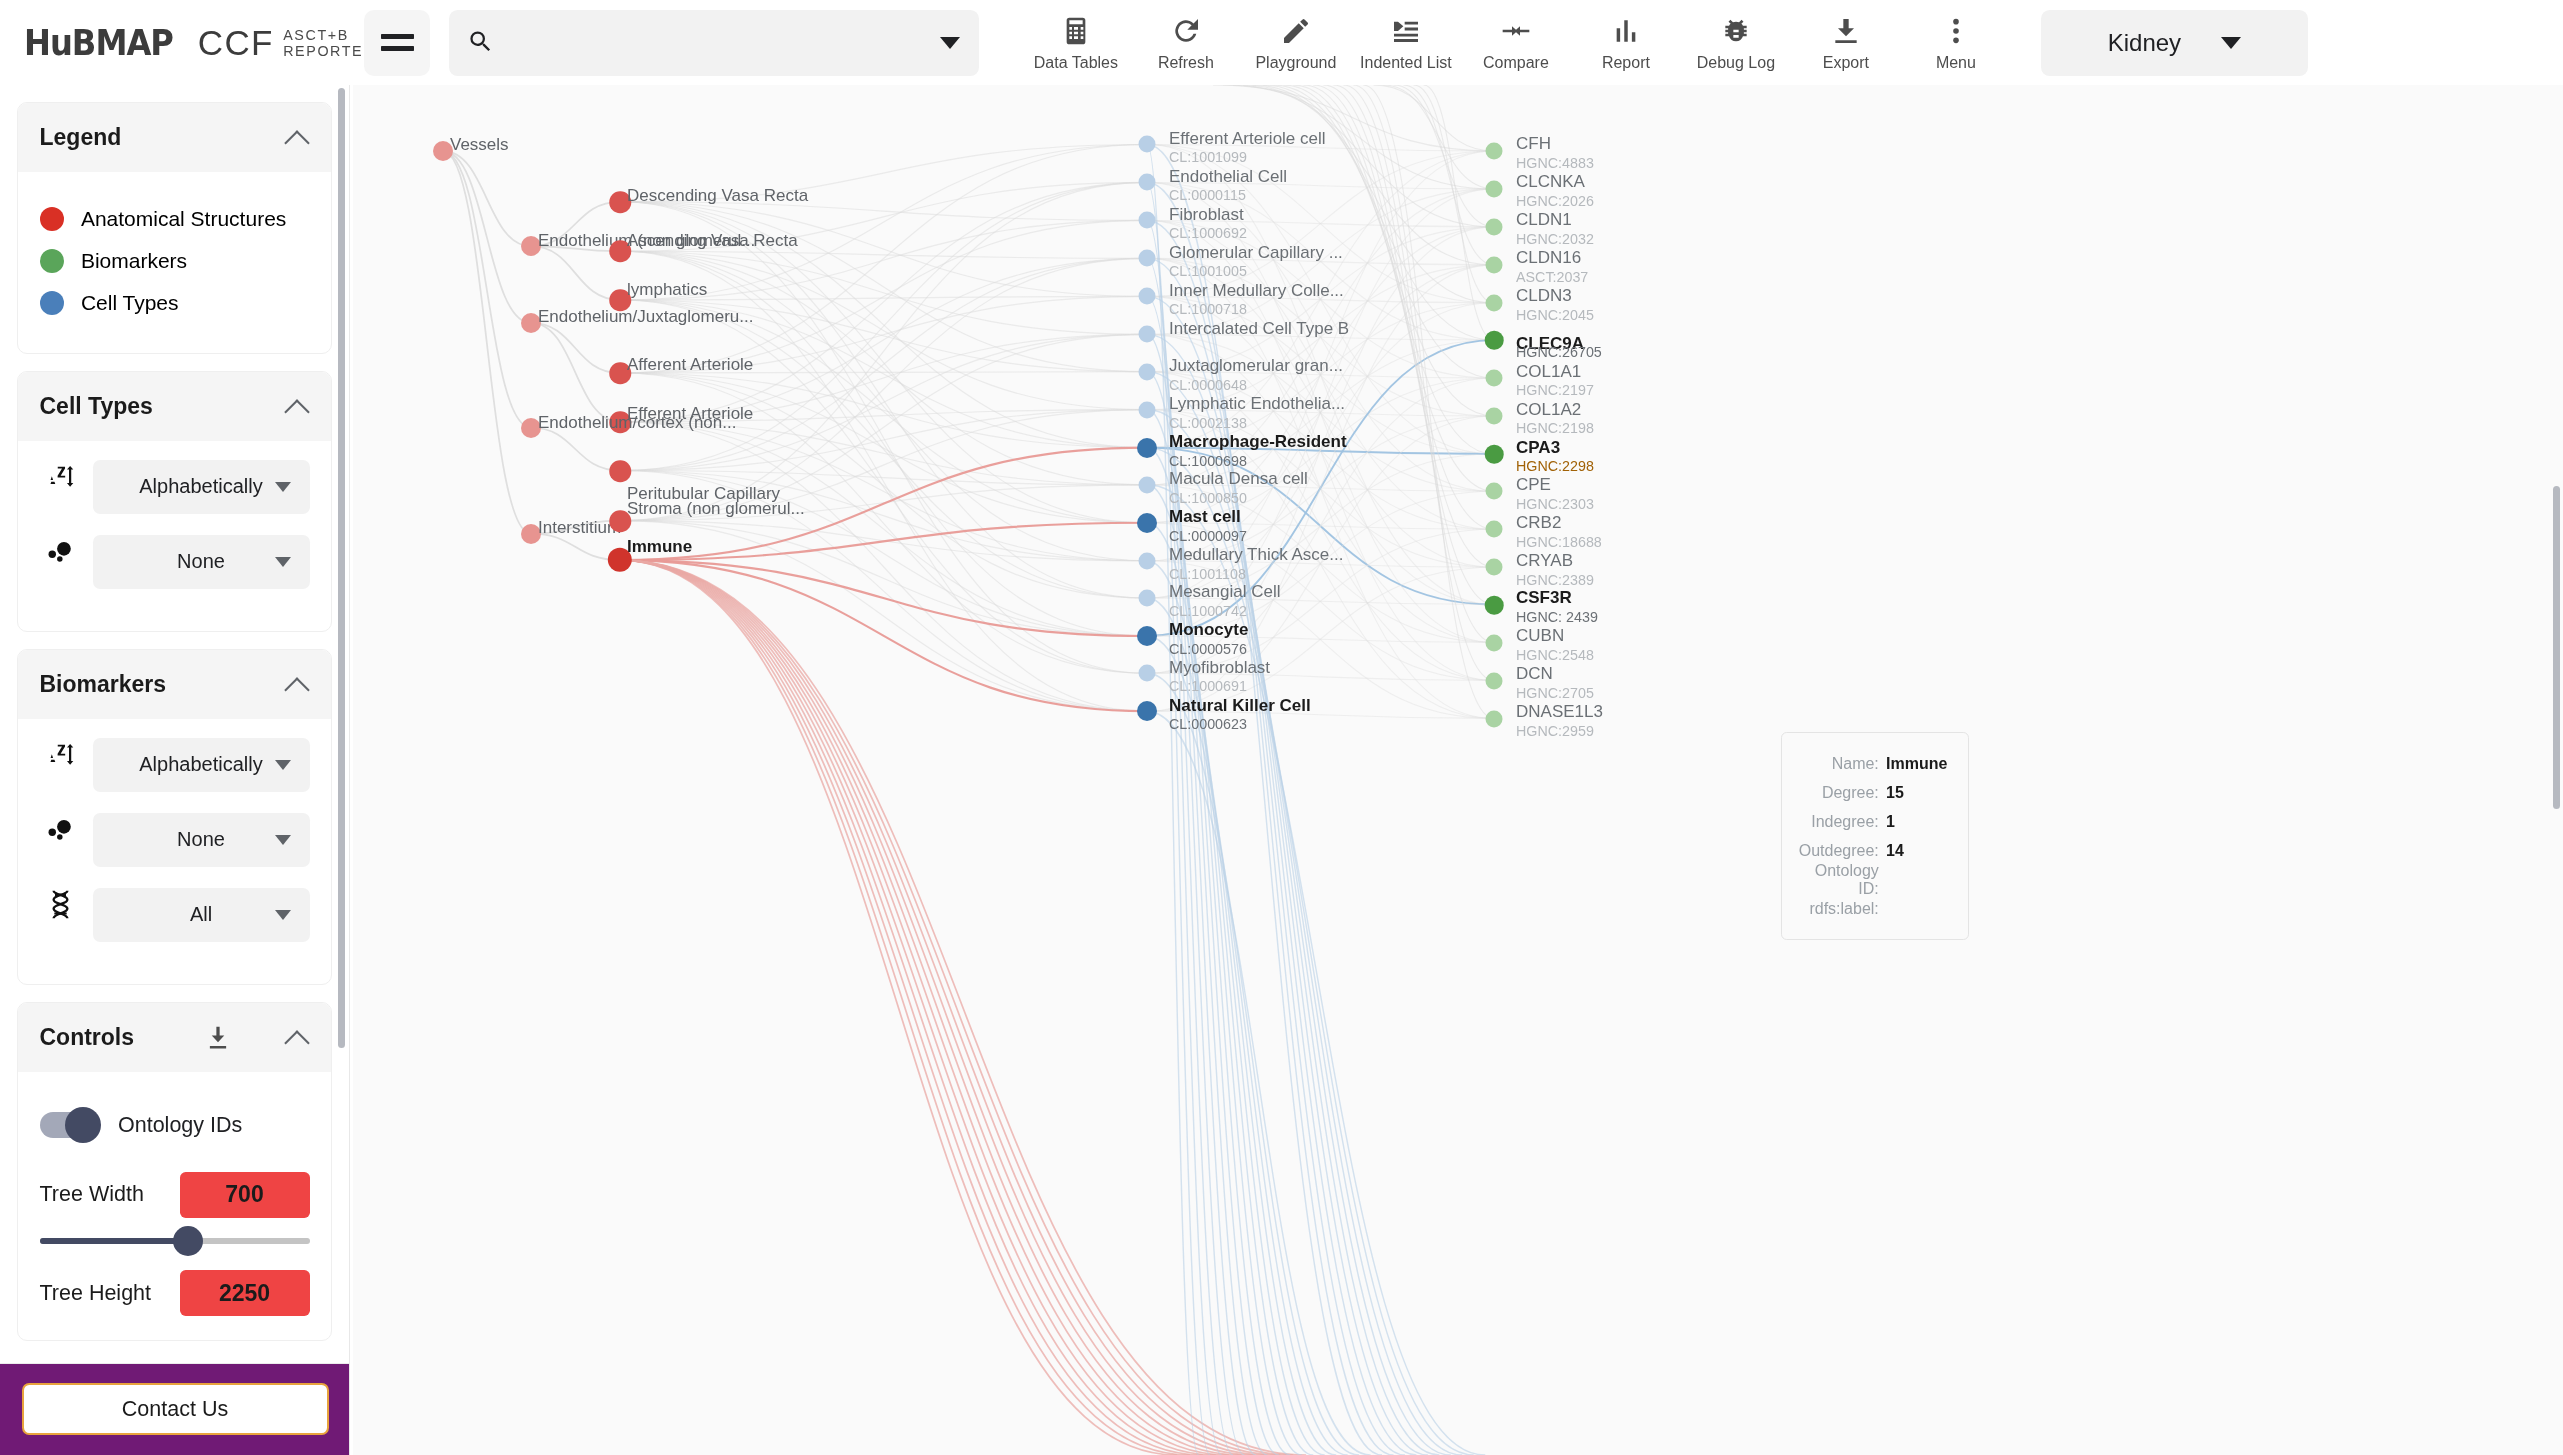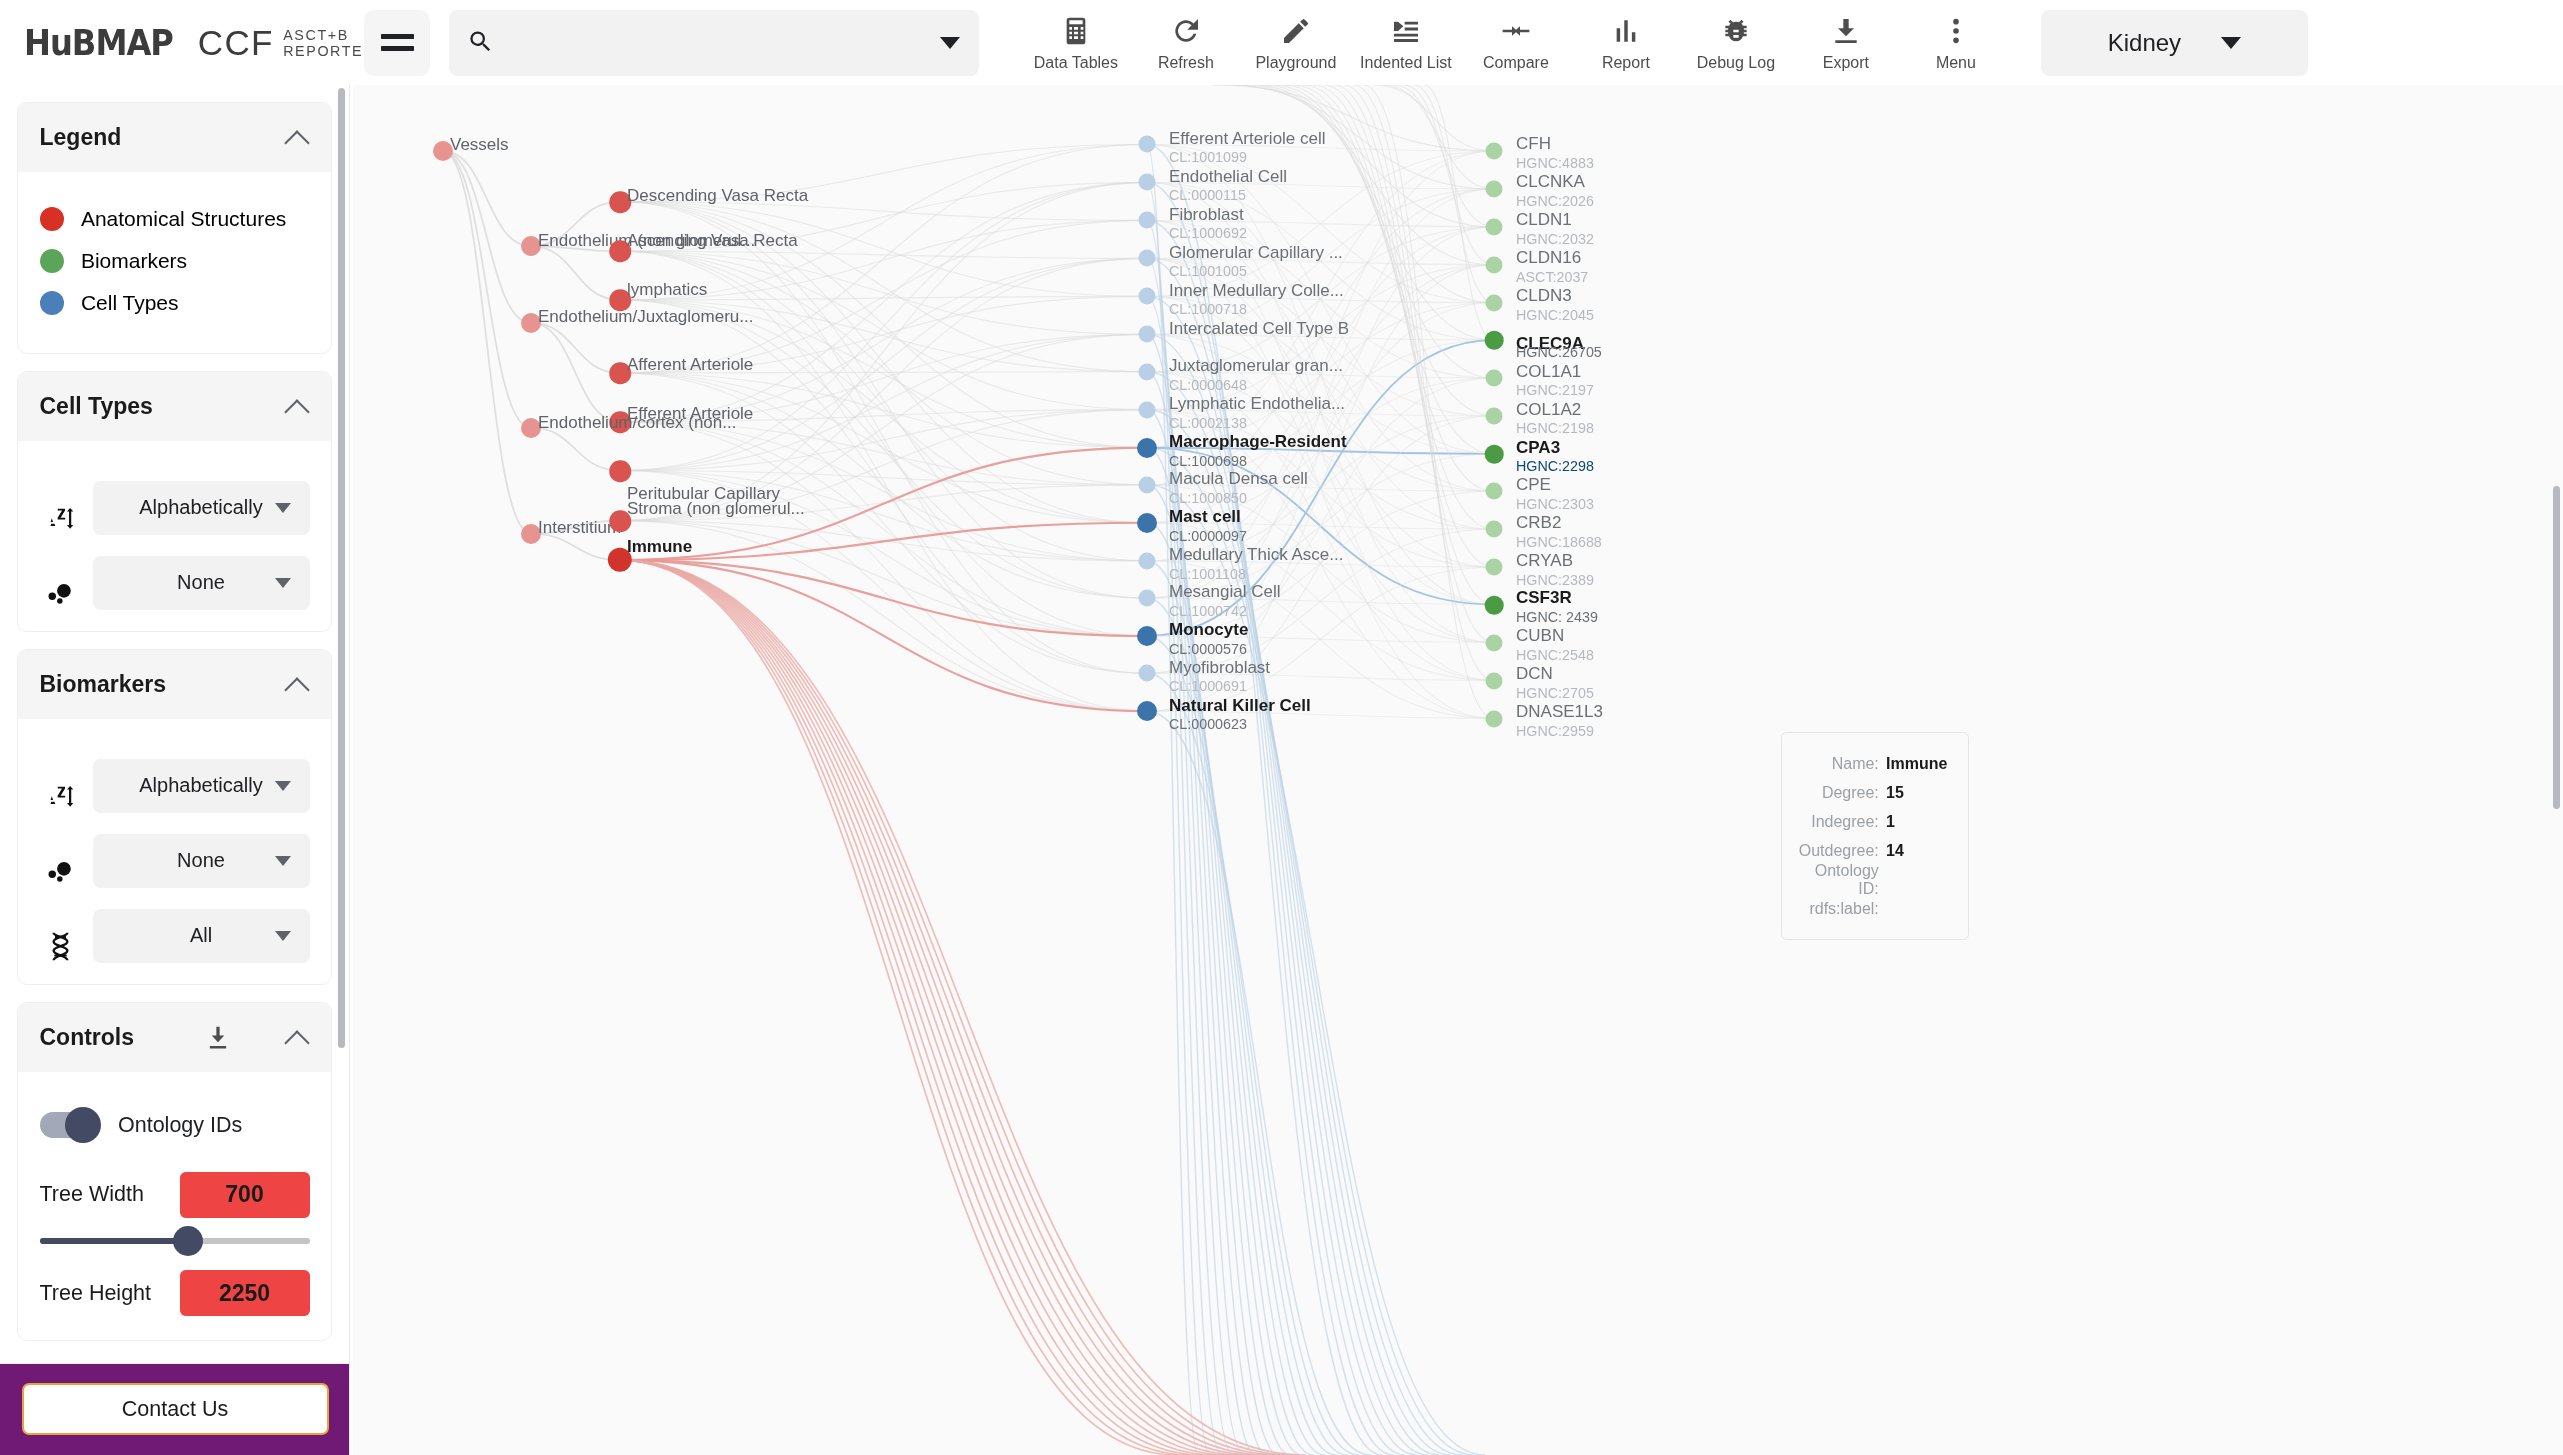--- a/index.html
+++ b/index.html
@@ -131,21 +131,21 @@
     transform: rotate(45deg);
   }
   .card-body { padding: 18.6px 21.5px 21.5px 21.5px; }
 
   
   .legend-row { display: flex; align-items: center; gap: 17px; height: 42px; }
   .legend-dot { width: 24.4px; height: 24.4px; border-radius: 50%; flex: 0 0 auto; }
   .legend-label { font-size: 21px; color: #000000; }
 
   
-  .sort-row { display: flex; align-items: flex-end; height: 75px; }
+  .sort-row { display: flex; align-items: flex-start; height: 75px; }
   .sort-ico {
     width: 53px; flex: 0 0 auto; display: flex;
     align-items: center; justify-content: flex-start;
     color: #111; padding-left: 4.3px;
   }
   .sort-ico svg { display: block; }
   .select-pill {
     flex: 1; height: 54px; background: #f2f2f2; border-radius: 7.2px;
     display: flex; align-items: center; justify-content: center;
     position: relative; cursor: pointer;
@@ -885,21 +885,21 @@
         <span class="oid" style="left: 1163px; top: 305px; font-size: 14.3px; color: rgb(181, 185, 189);">HGNC:2197</span>
       </div>
       <div class="node">
         <span class="bullet" style="left: 1141px; top: 331px; width: 17px; height: 17px; background: rgb(169, 211, 163);"></span>
         <span class="nm" style="left: 1163px; top: 325px; font-size: 17px; color: rgb(107, 112, 117);">COL1A2</span>
         <span class="oid" style="left: 1163px; top: 343px; font-size: 14.3px; color: rgb(181, 185, 189);">HGNC:2198</span>
       </div>
       <div class="node">
         <span class="bullet" style="left: 1141px; top: 369px; width: 18.6px; height: 18.6px; background: rgb(74, 155, 66);"></span>
         <span class="nm" style="left: 1163px; top: 363px; font-size: 17px; color: rgb(27, 27, 27); font-weight: 700;">CPA3</span>
-        <span class="oid" style="left: 1163px; top: 381px; font-size: 14.3px; color: #0c4a6e; text-align: center;">HGNC:2298</span>
+        <span class="oid" style="left: 1163px; top: 381px; font-size: 14.3px; color: #a16207; text-align: center;">HGNC:2298</span>
       </div>
       <div class="node">
         <span class="bullet" style="left: 1141px; top: 406px; width: 17px; height: 17px; background: rgb(169, 211, 163);"></span>
         <span class="nm" style="left: 1163px; top: 400px; font-size: 17px; color: rgb(107, 112, 117);">CPE</span>
         <span class="oid" style="left: 1163px; top: 419px; font-size: 14.3px; color: rgb(181, 185, 189);">HGNC:2303</span>
       </div>
       <div class="node">
         <span class="bullet" style="left: 1141px; top: 444px; width: 17px; height: 17px; background: rgb(169, 211, 163);"></span>
         <span class="nm" style="left: 1163px; top: 438px; font-size: 17px; color: rgb(107, 112, 117);">CRB2</span>
         <span class="oid" style="left: 1163px; top: 457px; font-size: 14.3px; color: rgb(181, 185, 189);">HGNC:18688</span>

